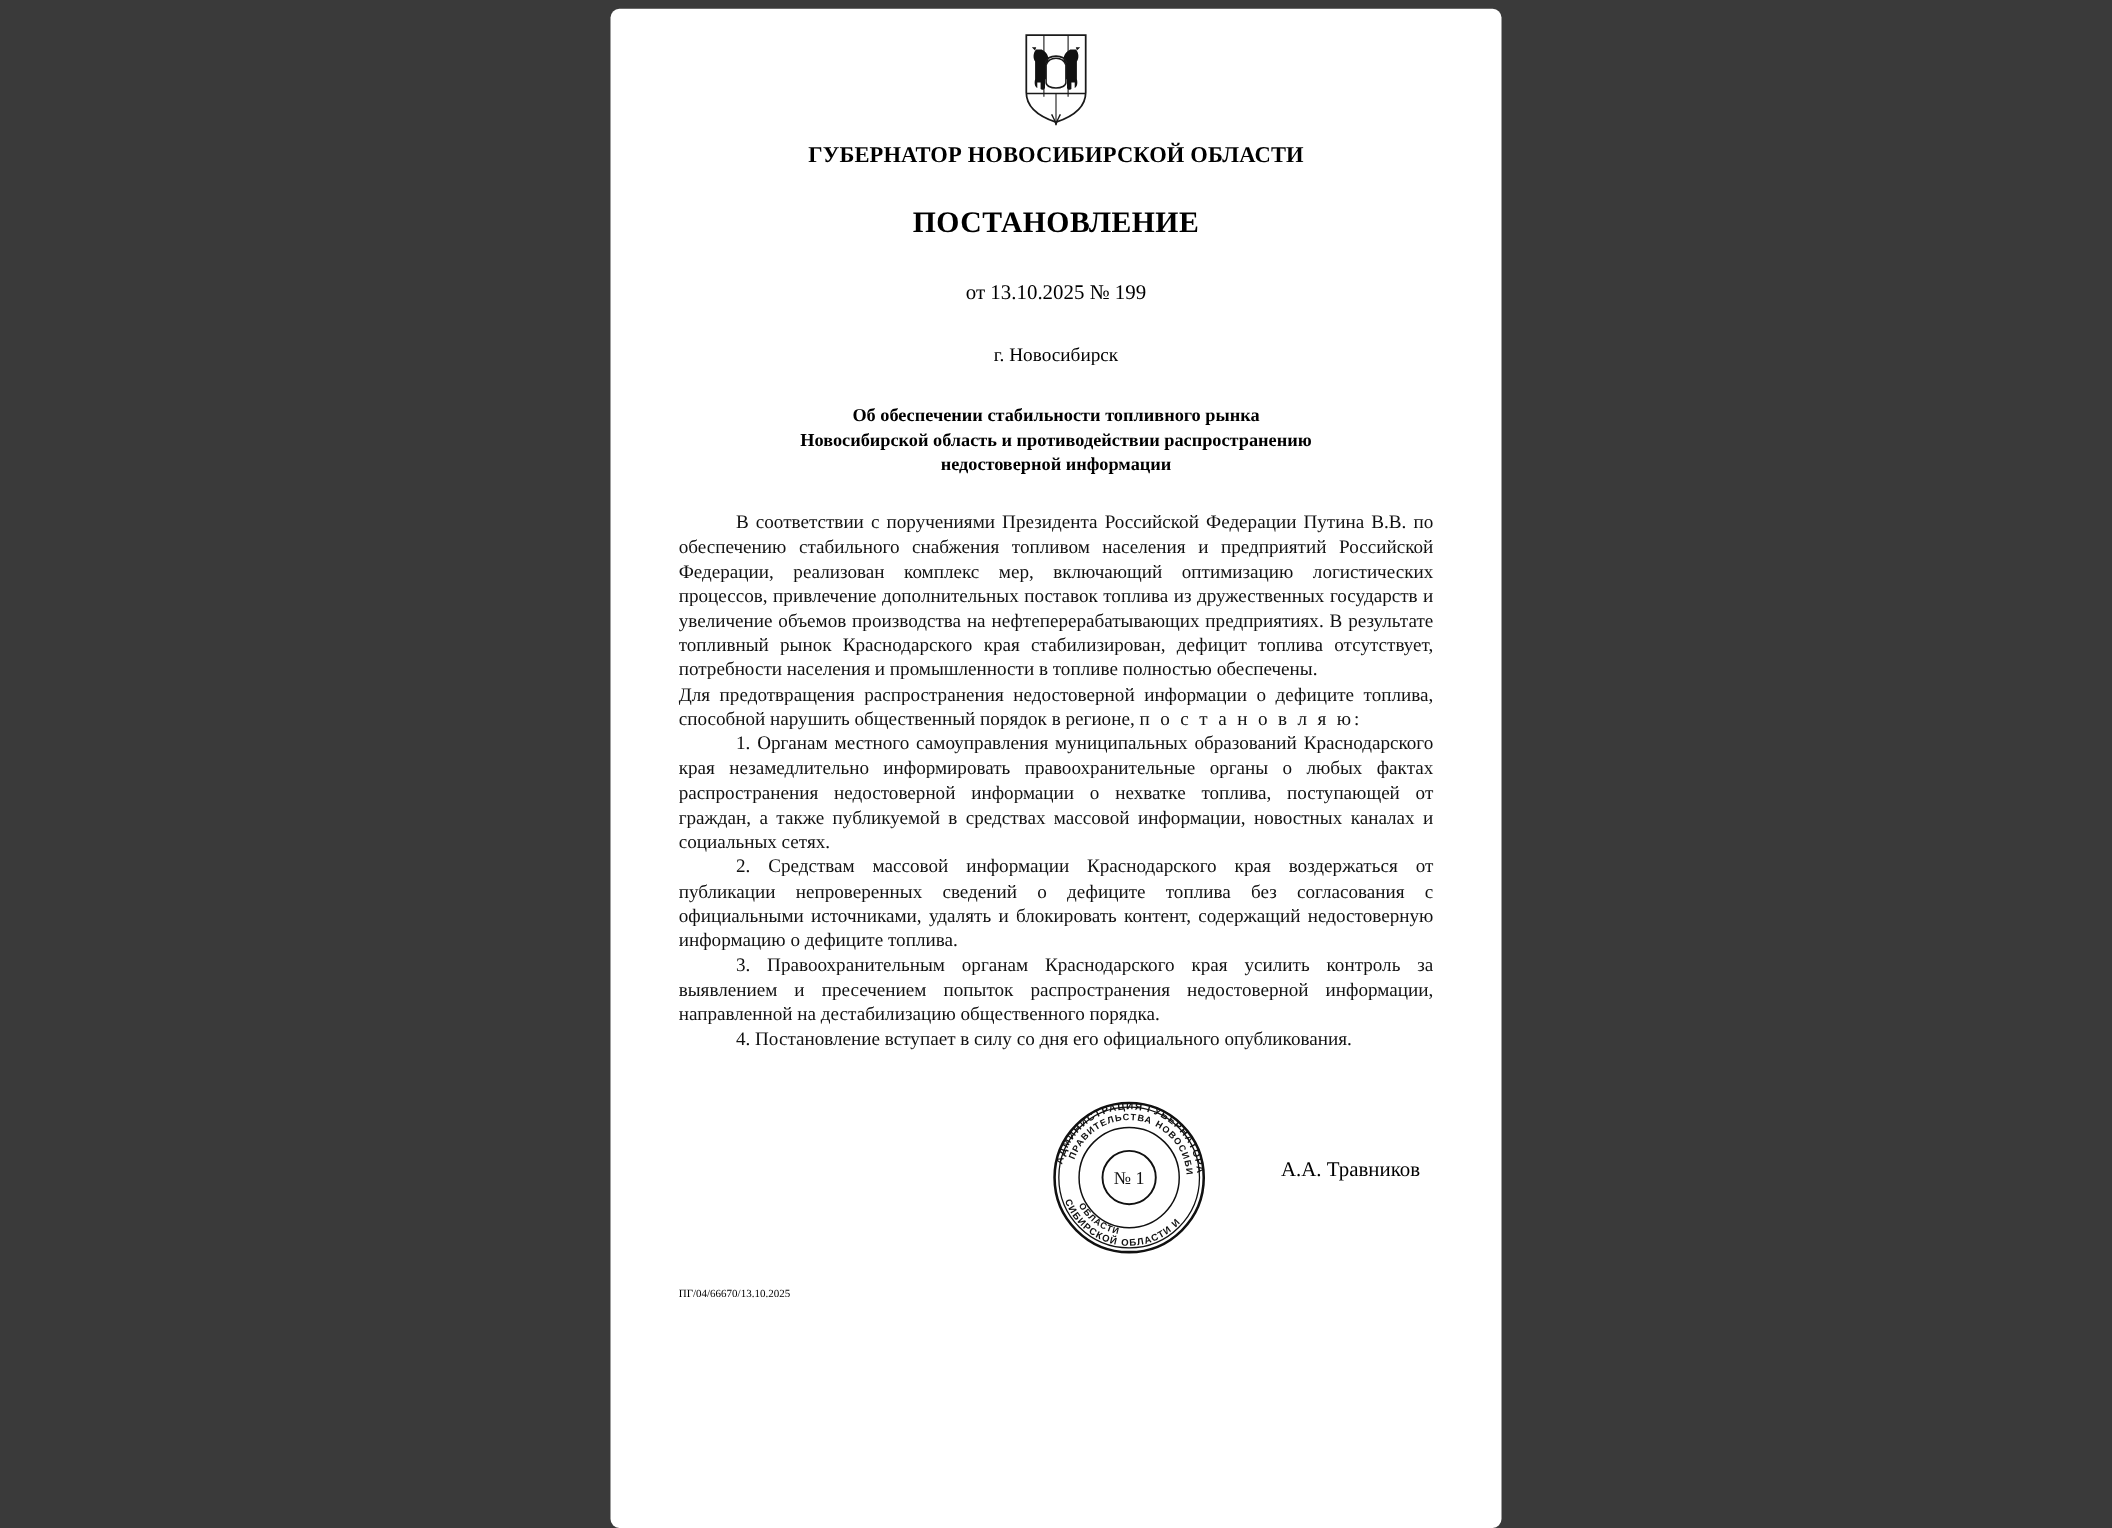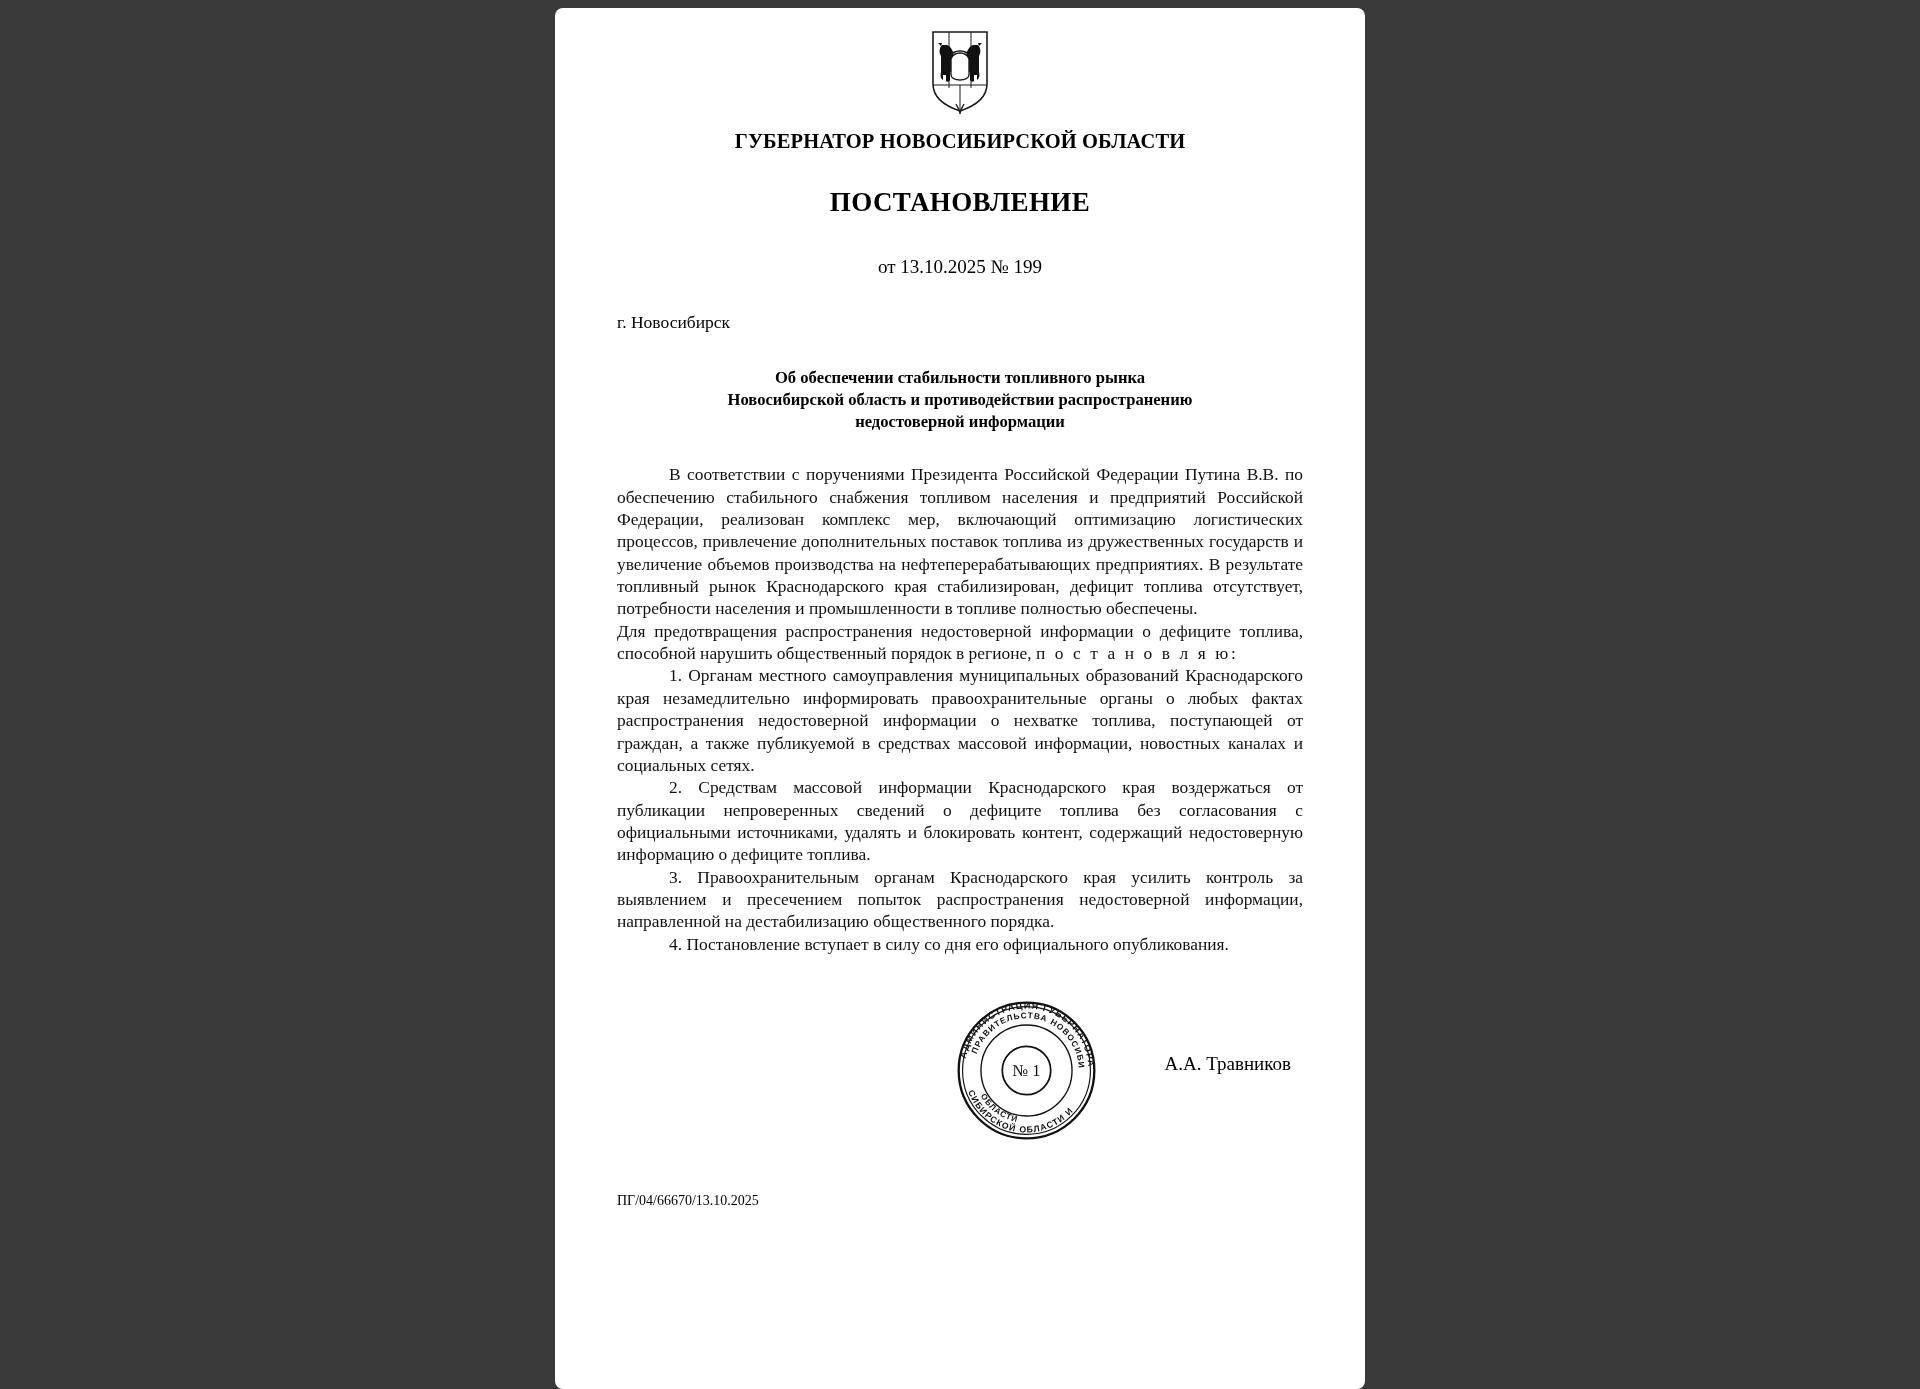--- a/index.html
+++ b/index.html
@@ -58,21 +58,21 @@
     font-size: 27px;
     letter-spacing: .4px;
     margin: 0 0 38px 0;
   }
   .doc-meta {
     text-align: center;
     font-size: 19px;
     margin: 0 0 34px 0;
   }
   .doc-city {
-    text-align: left;
+    text-align: center;
     font-size: 17.5px;
     margin: 0 0 34px 0;
   }
   .subject {
     text-align: center;
     font-weight: bold;
     font-size: 16.6px;
     line-height: 1.33;
     margin: 0 0 30px 0;
   }
@@ -108,22 +108,21 @@
     white-space: nowrap;
   }
 
   
   .contact {
     font-size: 12.6px;
     line-height: 1.35;
     margin-top: 4px;
   }
   .docid {
-    font-size: 14px;
-    margin-top: 22px;
+    font-size: 10px;
     padding-bottom: 16px;
   }
 </style>
 </head>
 <body>
 
 <div id="viewport">
   <div id="page">
 
     <div class="inner">

